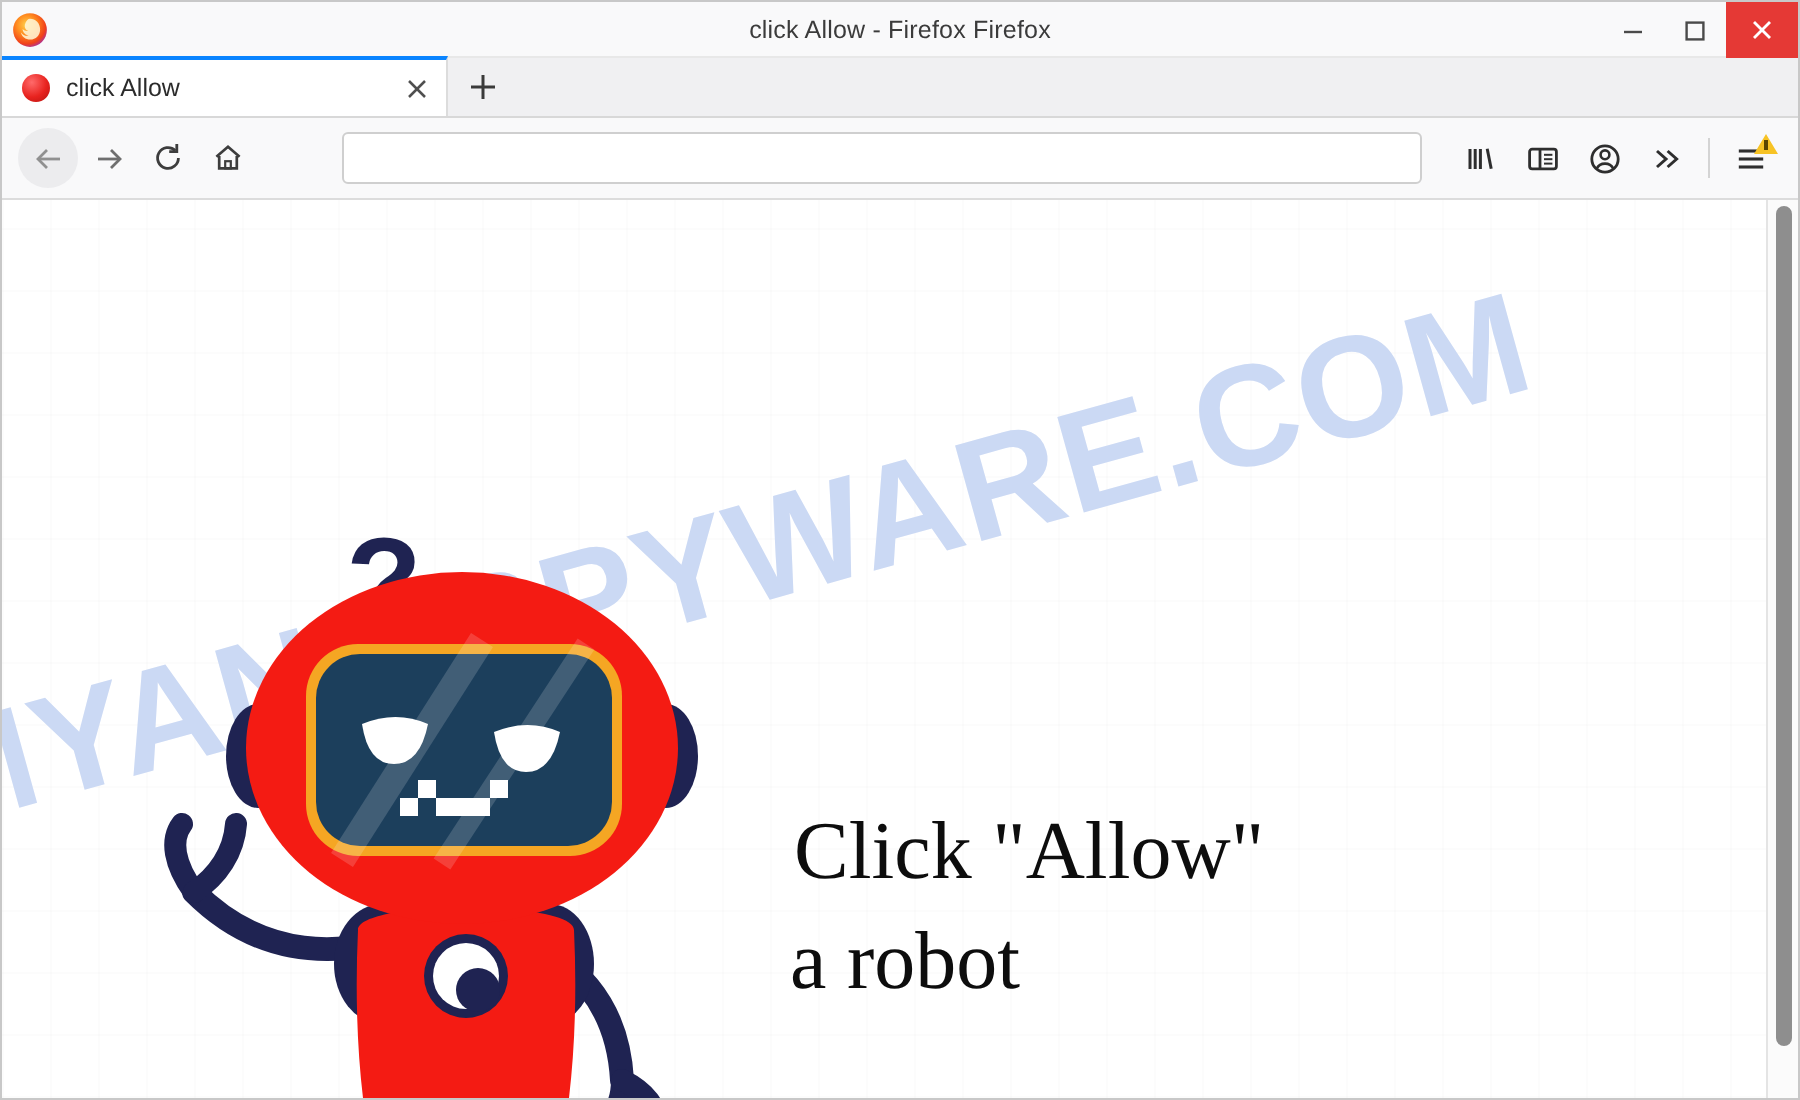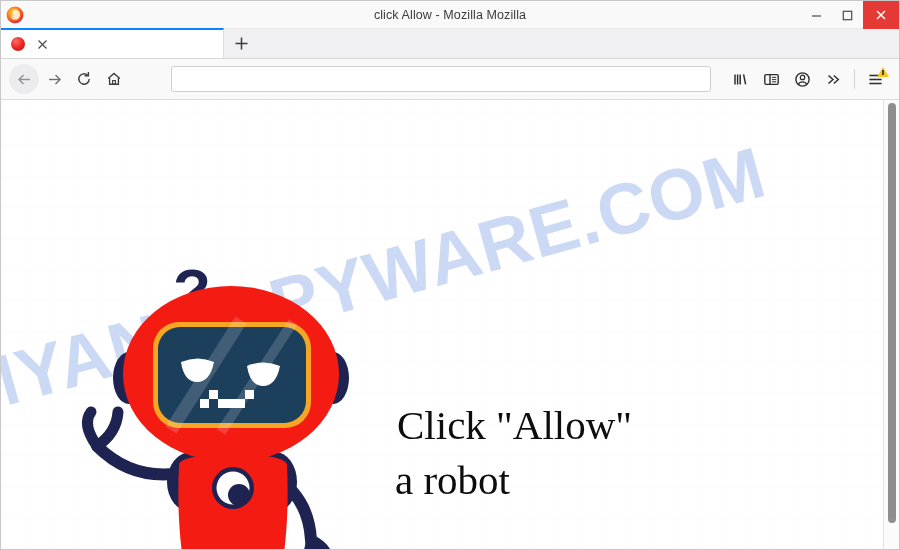--- a/index.html
+++ b/index.html
@@ -289,21 +289,21 @@
           <stop offset="0%" stop-color="#ffd24d"></stop>
           <stop offset="40%" stop-color="#ff8a1e"></stop>
           <stop offset="75%" stop-color="#f0401a"></stop>
           <stop offset="100%" stop-color="#8b2bd6"></stop>
         </radialGradient>
       </defs>
       <circle cx="16" cy="16" r="15" fill="url(#ffg)"></circle>
       <path d="M16 6c5 0 9 4 9 9.5 0 5-3.8 9-8.8 9-4.2 0-7.6-2.8-8.4-6.6 1.6 2.3 4.2 3.6 7 3.2-3-.6-5.2-2.9-5.4-5.9 1.2 1.3 3 2 4.9 1.7-2.2-1-3.4-3.3-2.9-5.6C12.5 7.6 14.2 6 16 6z" fill="#fff5d6" opacity="0.88"></path>
     </svg>
 
-    <div class="title-text">click Allow - Mozilla Mozilla</div>
+    <div class="title-text">click Allow - Firefox Firefox</div>
 
     <div class="winbtns">
       <div class="winbtn">
         <svg width="11" height="11" viewBox="0 0 11 11">
             <line x1="1" y1="6" x2="10" y2="6" stroke="currentColor" stroke-width="1.2"></line>
           </svg>
       </div>
       <div class="winbtn">
         <svg width="11" height="11" viewBox="0 0 11 11">
             <rect x="1.3" y="1.3" width="8.4" height="8.4" fill="none" stroke="currentColor" stroke-width="1.2"></rect>
@@ -314,20 +314,21 @@
           <line x1="2" y1="2" x2="10" y2="10" stroke="currentColor" stroke-width="1.4"></line>
           <line x1="10" y1="2" x2="2" y2="10" stroke="currentColor" stroke-width="1.4"></line>
         </svg>
       </div>
     </div>
   </div>
 
   <div class="tabstrip">
     <div class="tab">
       <div class="tab-favicon"></div>
+      <div class="tab-title">click Allow</div>
       <div class="tab-close">
         <svg width="11" height="11" viewBox="0 0 11 11">
           <line x1="1.5" y1="1.5" x2="9.5" y2="9.5" stroke="currentColor" stroke-width="1.25"></line>
           <line x1="9.5" y1="1.5" x2="1.5" y2="9.5" stroke="currentColor" stroke-width="1.25"></line>
         </svg>
       </div>
     </div>
     <div class="newtab">
       <svg width="15" height="15" viewBox="0 0 15 15">
         <line x1="7.5" y1="1.5" x2="7.5" y2="13.5" stroke="currentColor" stroke-width="1.5"></line>

